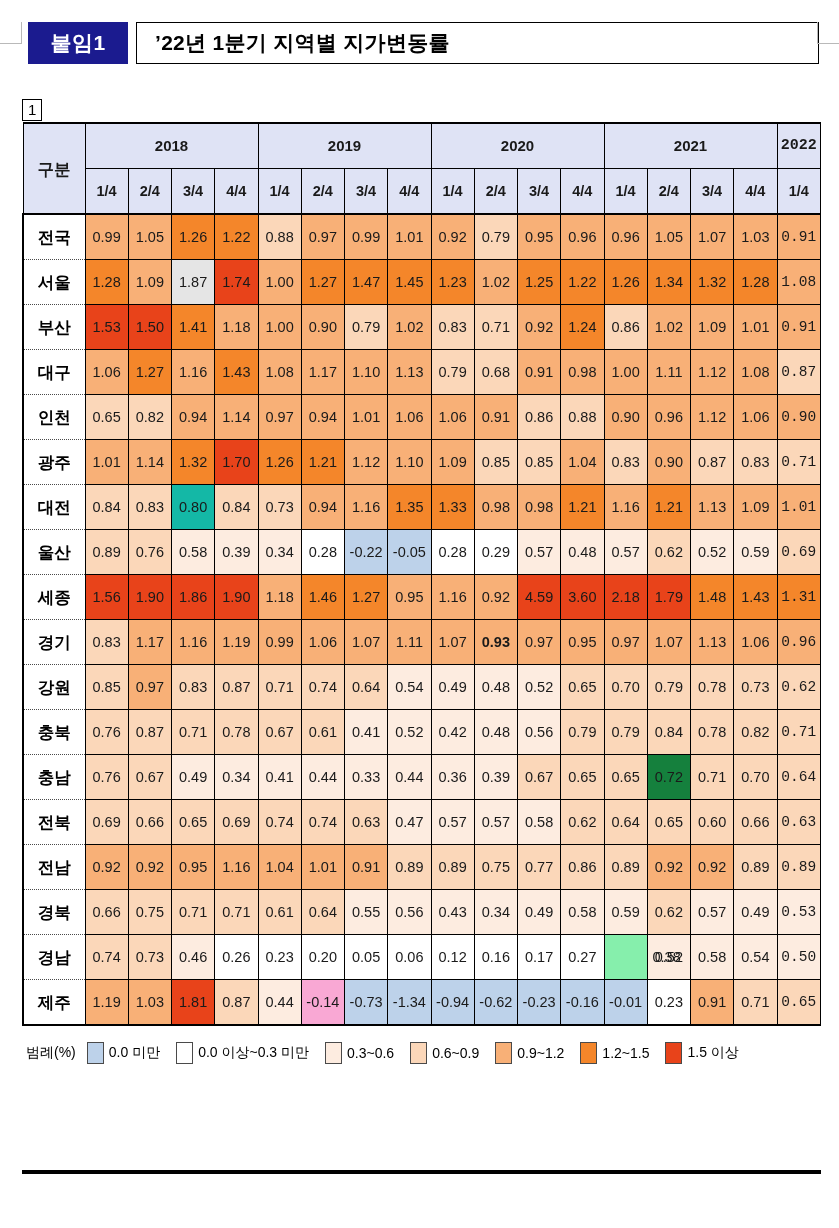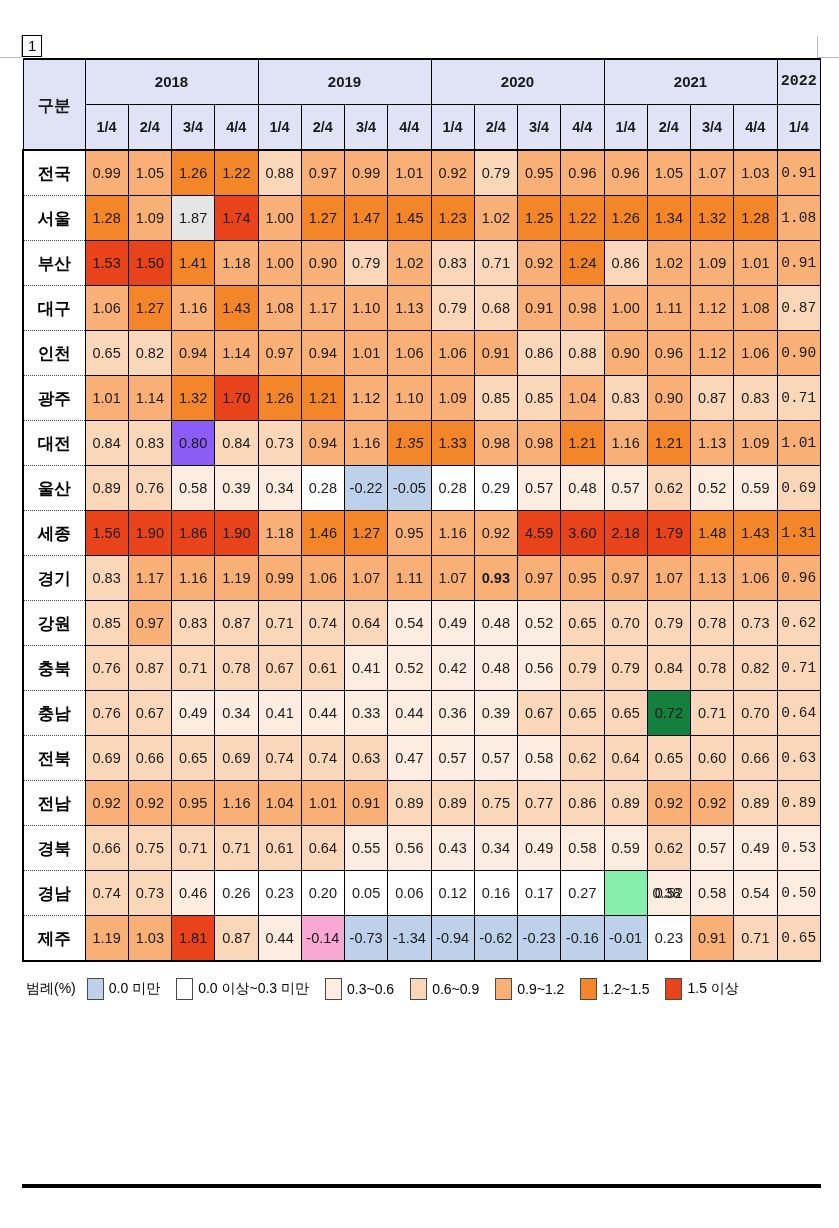--- a/index.html
+++ b/index.html
@@ -169,20 +169,24 @@
   }
 </style>
 </head>
 <body>
 
 <div class="page">
 
   <div class="frame-tick left"></div>
   <div class="frame-tick right"></div>
 
+  <div class="doc-header">
+    <div class="attach-badge">붙임1</div>
+    <div class="doc-title-box">’22년 1분기 지역별 지가변동률</div>
+  </div>
 
   <div class="section-heading">
     <span class="section-num">1</span>
   </div>
 
 
   <div class="table-wrap">
     <table class="ratio">
       <thead>
         <tr class="thead-top">
@@ -334,26 +338,26 @@
             <td style="background: rgb(251, 215, 185);">0.83</td>
             <td style="background: rgb(248, 176, 119);">0.90</td>
             <td style="background: rgb(251, 215, 185);">0.87</td>
             <td style="background: rgb(251, 215, 185);">0.83</td>
             <td class="q-last" style="background: rgb(251, 215, 185);">0.71</td>
           </tr>
           <tr class="row-sep">
             <th class="region">대전</th>
             <td style="background: rgb(251, 215, 185);">0.84</td>
             <td style="background: rgb(251, 215, 185);">0.83</td>
-            <td style="background: #8b5cf6;">0.80</td>
+            <td style="background: #14b8a6;">0.80</td>
             <td style="background: rgb(251, 215, 185);">0.84</td>
             <td style="background: rgb(251, 215, 185);">0.73</td>
             <td style="background: rgb(248, 176, 119);">0.94</td>
             <td style="background: rgb(248, 176, 119);">1.16</td>
-            <td style="background: rgb(244, 134, 42); font-style: italic;">1.35</td>
+            <td style="background: rgb(244, 134, 42);">1.35</td>
             <td style="background: rgb(244, 134, 42);">1.33</td>
             <td style="background: rgb(248, 176, 119);">0.98</td>
             <td style="background: rgb(248, 176, 119);">0.98</td>
             <td style="background: rgb(244, 134, 42);">1.21</td>
             <td style="background: rgb(248, 176, 119);">1.16</td>
             <td style="background: rgb(244, 134, 42);">1.21</td>
             <td style="background: rgb(248, 176, 119);">1.13</td>
             <td style="background: rgb(248, 176, 119);">1.09</td>
             <td class="q-last" style="background: rgb(248, 176, 119);">1.01</td>
           </tr>

